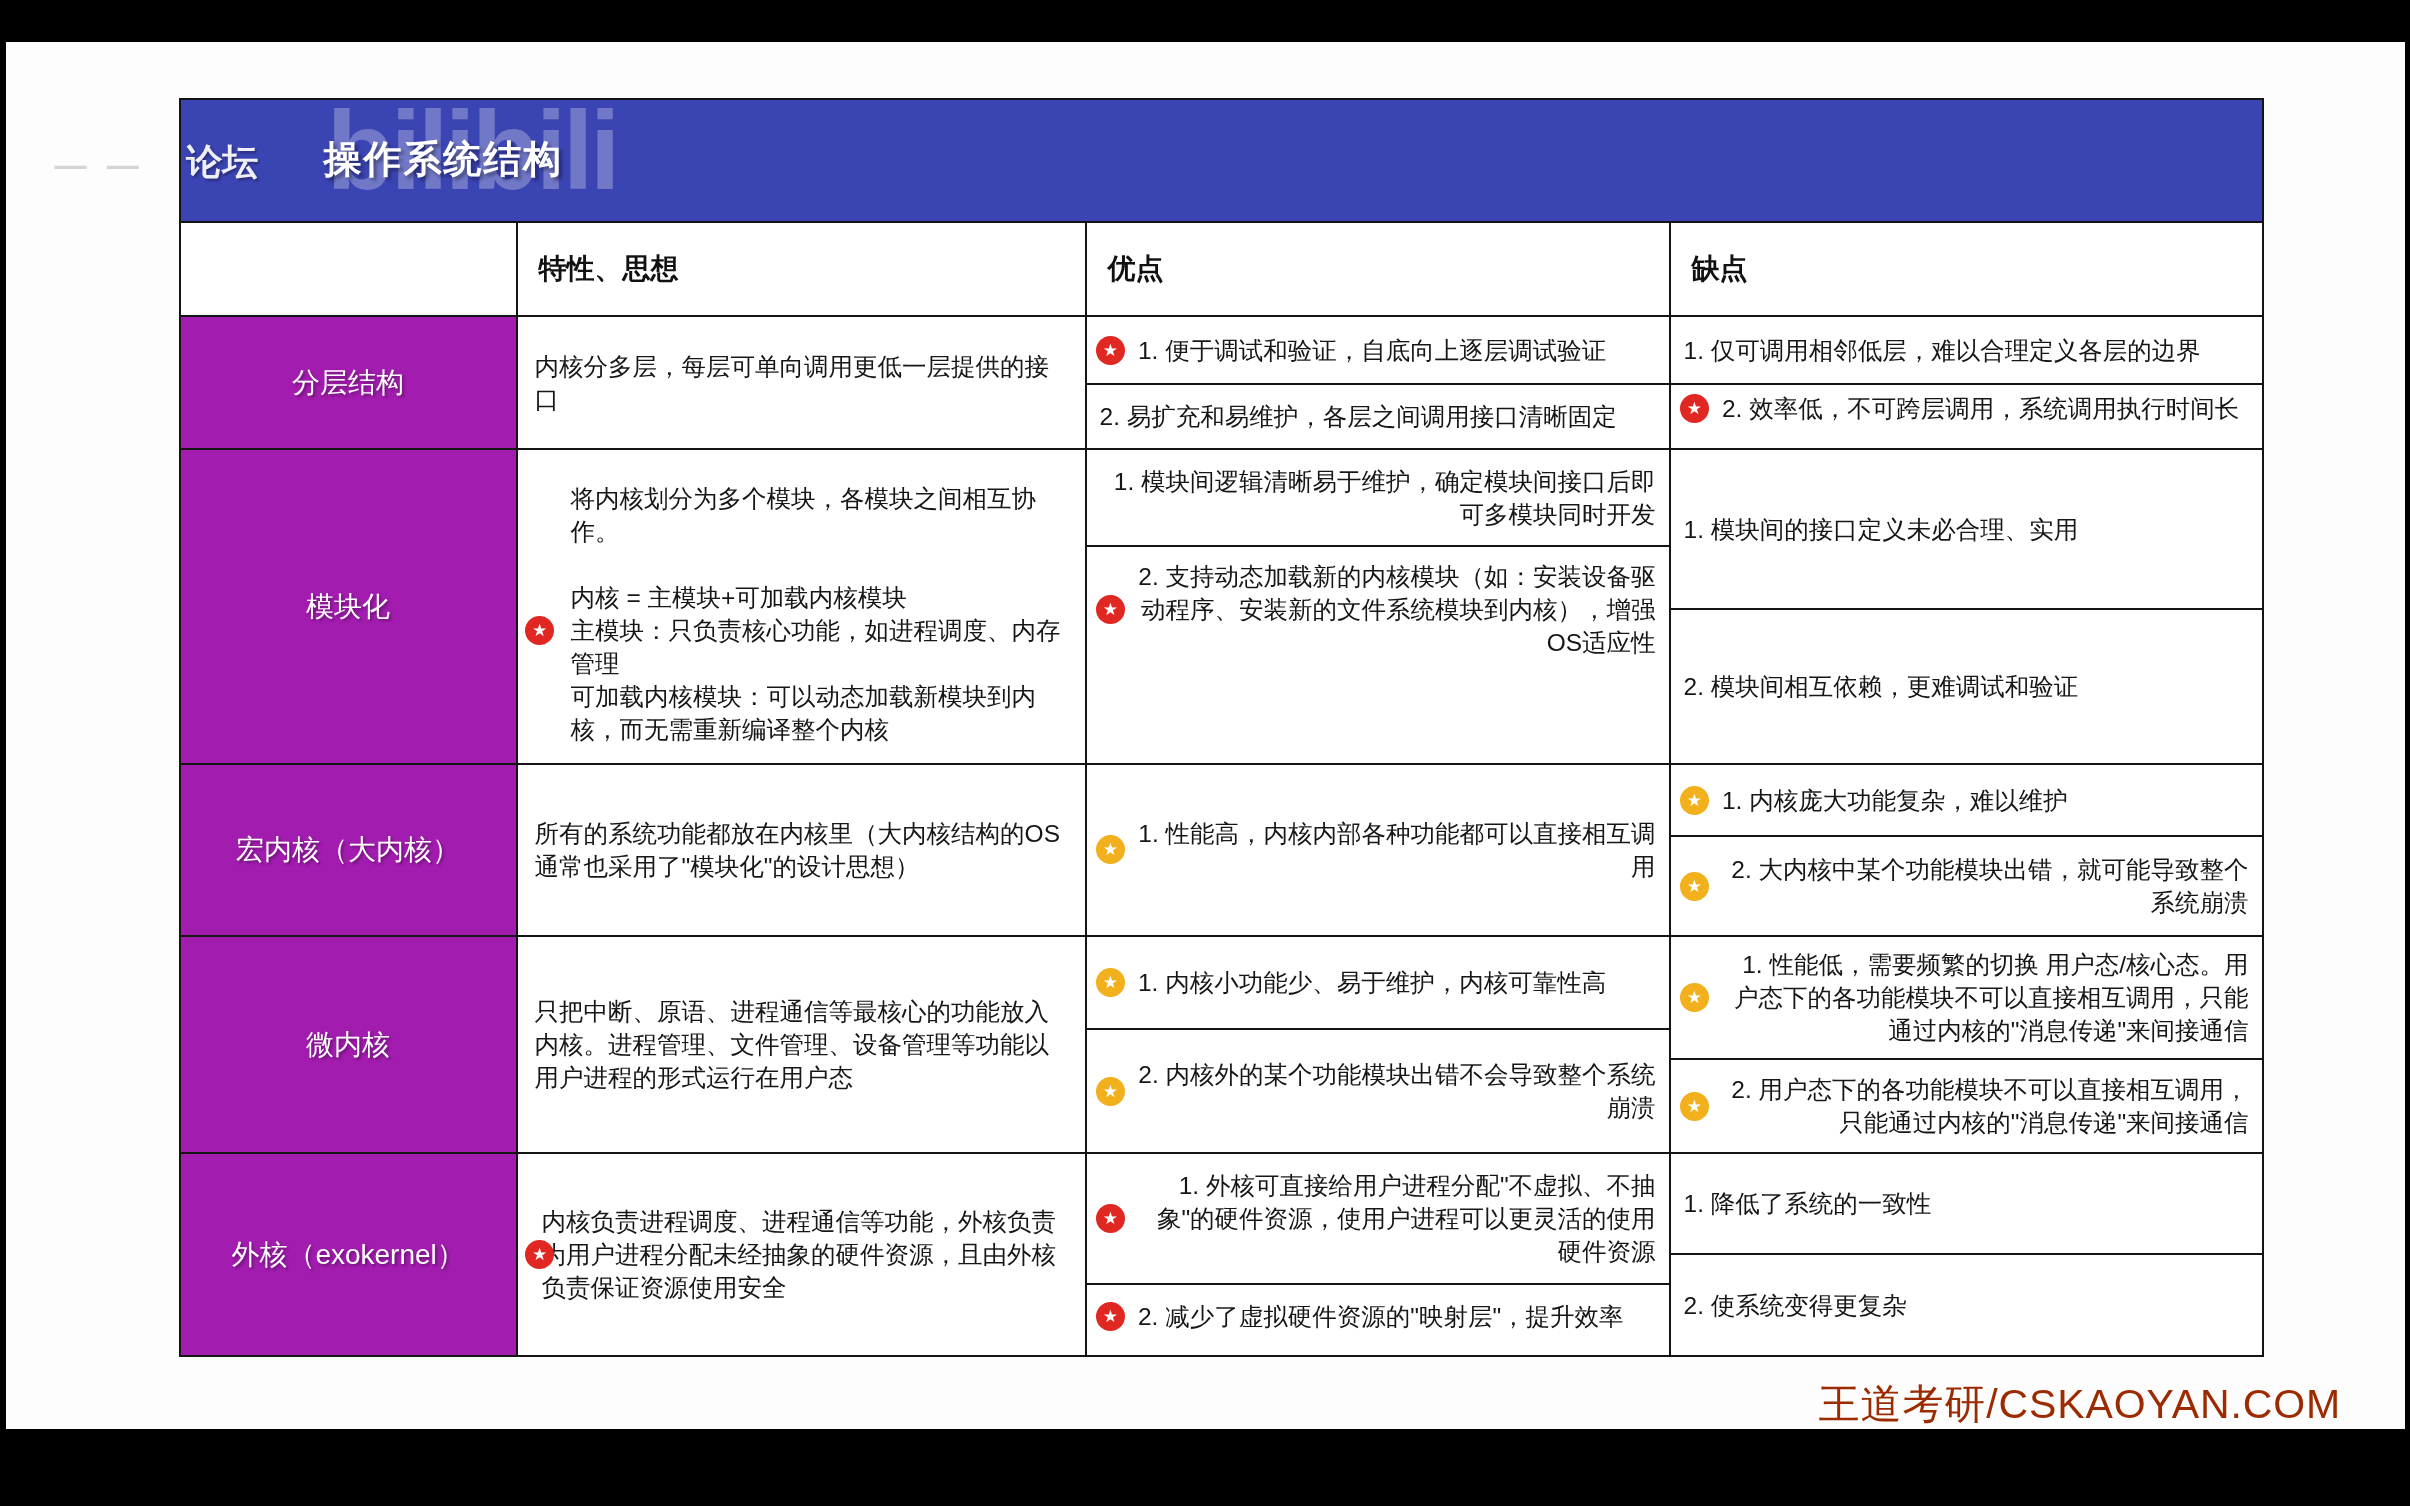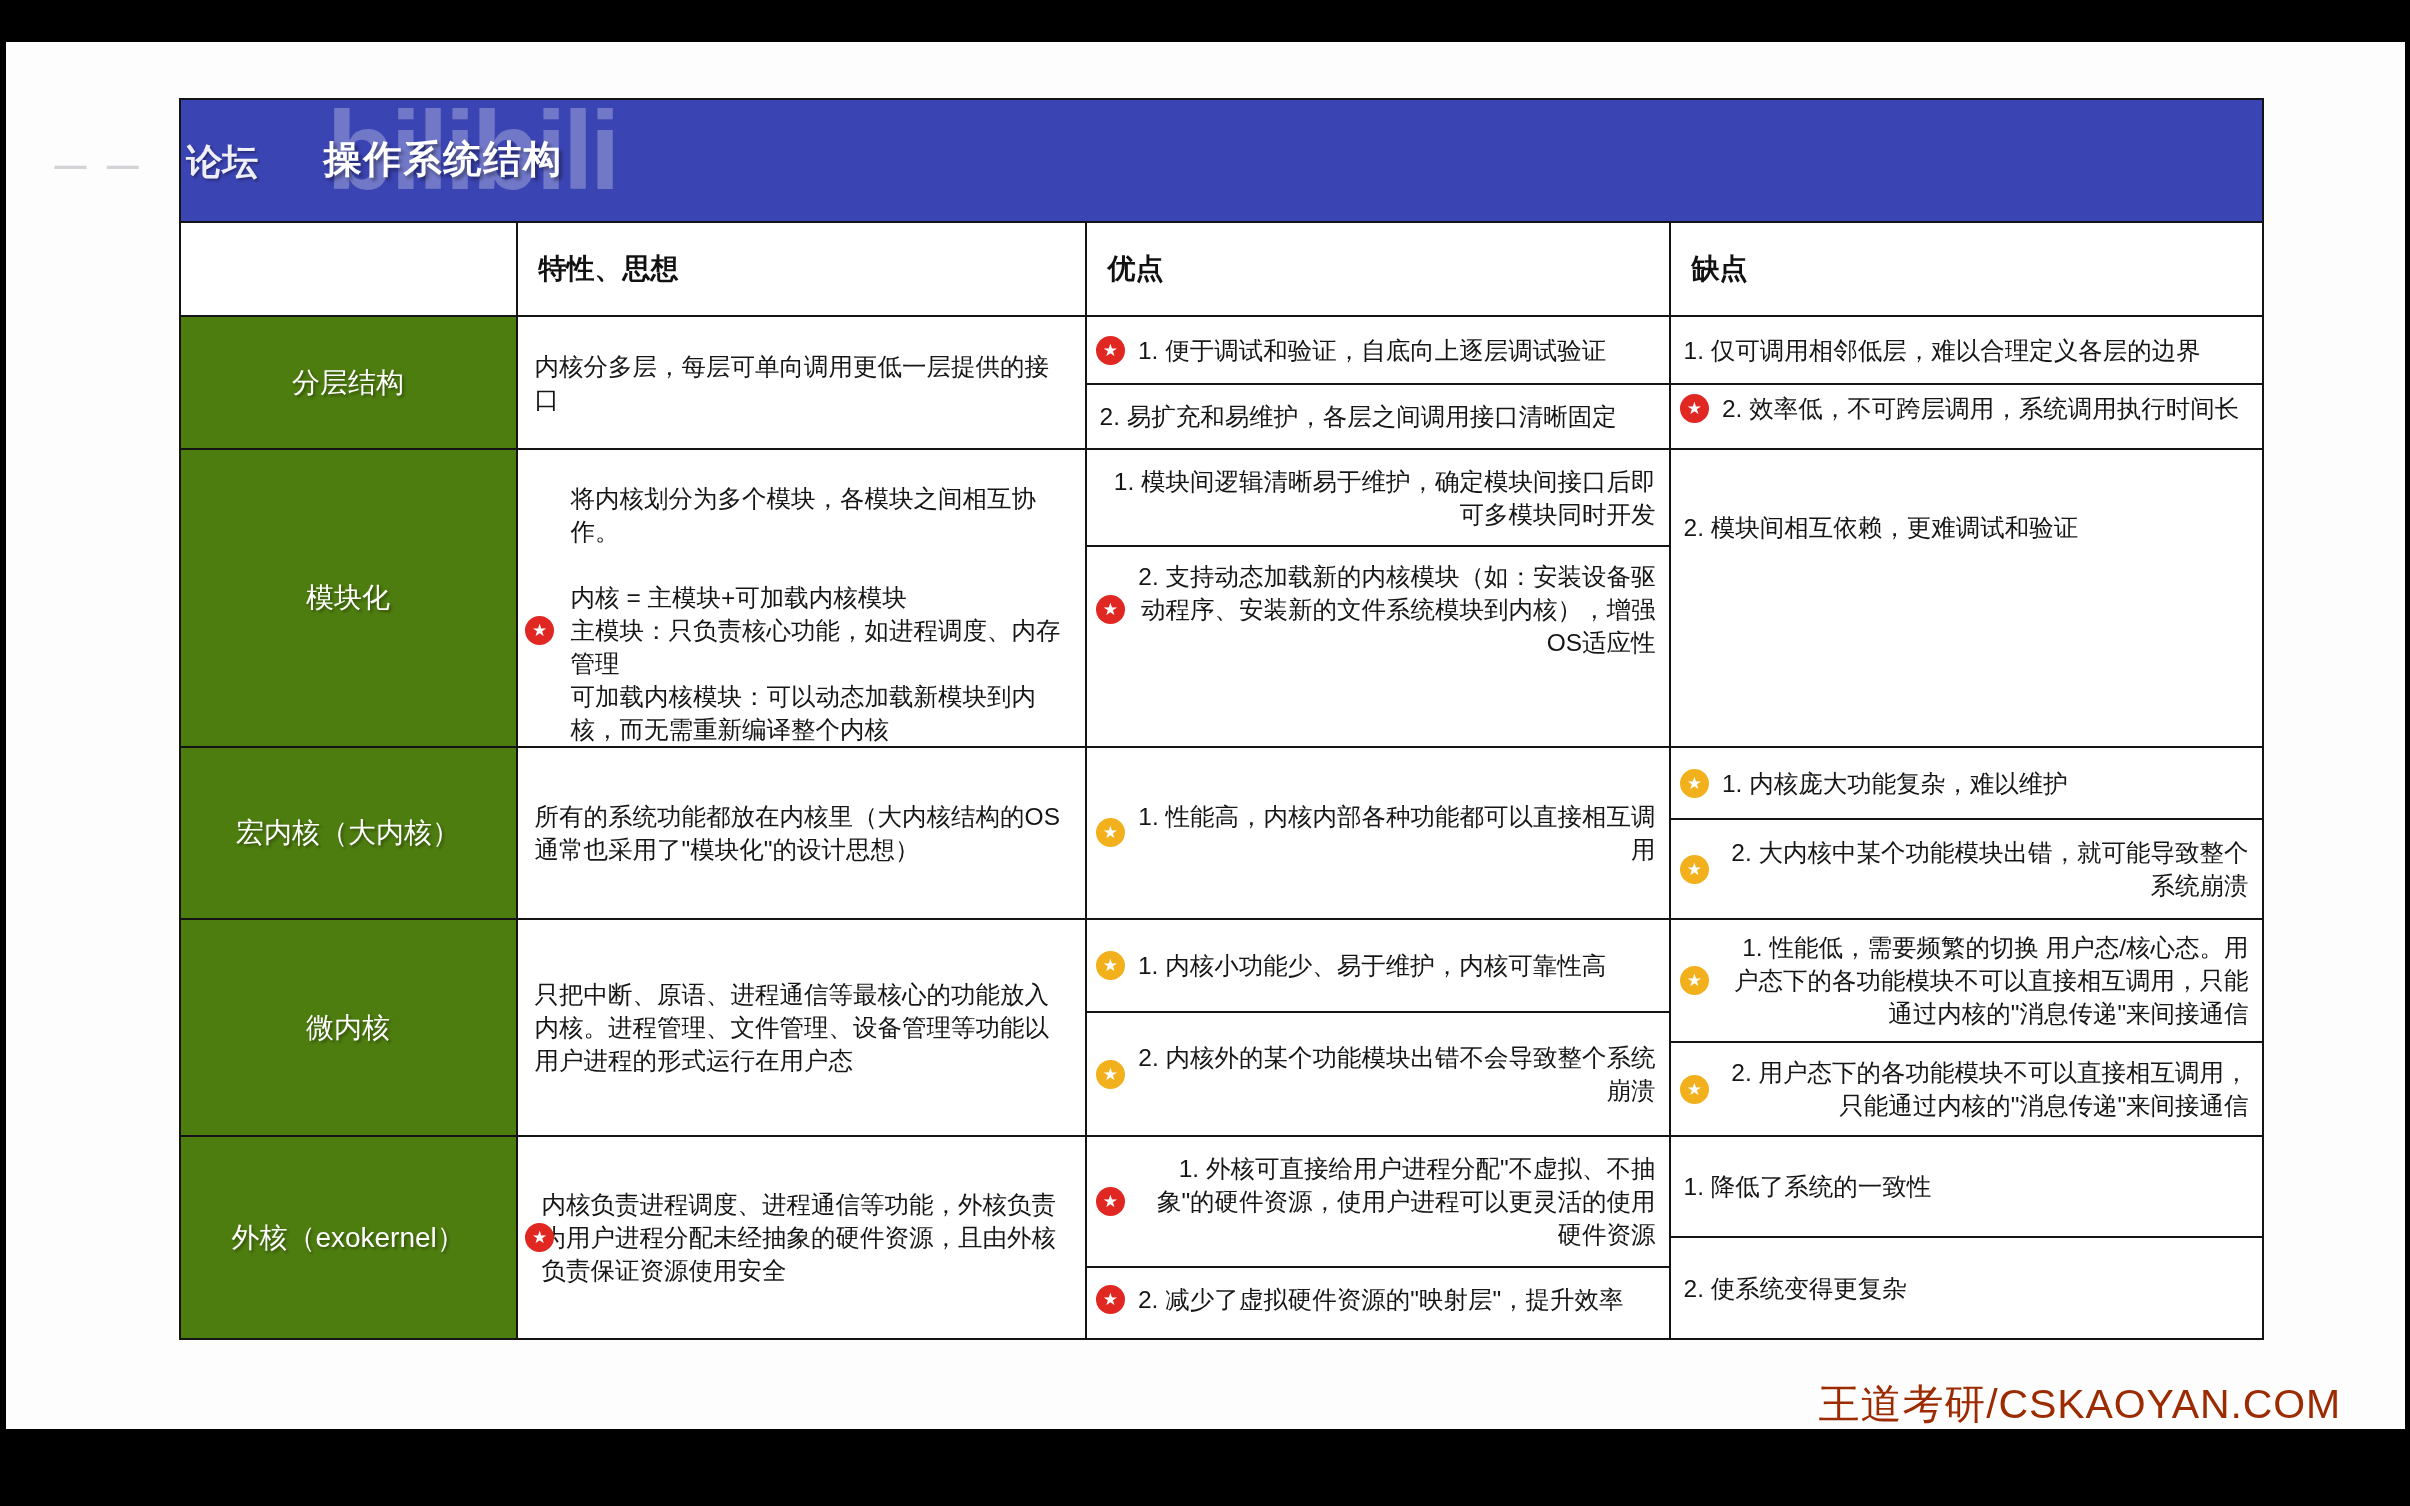--- a/index.html
+++ b/index.html
@@ -22,21 +22,21 @@
   .band-title{position:absolute;left:143px;top:34px;font-size:38px;font-weight:bold;color:#fff;
     text-shadow:2.8px 2.8px 3.8px rgba(0,0,0,.4);letter-spacing:1.9px;}
 
   .grid{display:grid;grid-template-columns:335px 569px 584px 593px;border-top:2.8px solid #141414;}
   .cell{position:relative;box-sizing:border-box;min-width:0;}
   .cell + .cell{border-left:2.8px solid #141414;}
 
   .thead{height:92px;}
   .thead .cell{display:flex;align-items:center;padding-left:21px;font-size:28px;font-weight:bold;color:#111;}
 
-  .label-cell{background:#4d7c0f;color:#fff;display:flex;align-items:center;justify-content:center;
+  .label-cell{background:#a21caf;color:#fff;display:flex;align-items:center;justify-content:center;
     font-size:28px;text-shadow:1.9px 1.9px 2.8px rgba(0,0,0,.35);text-align:center;padding:0 7.5px;}
 
   .feature-cell{display:flex;align-items:center;box-sizing:border-box;padding:9.4px 15px 9.4px 17px;}
   .feature-cell.starred{padding-left:24px;justify-content:flex-end;}
   .txt{font-size:24.5px;line-height:33px;color:#161616;}
 
   .subs{display:flex;flex-direction:column;text-align:right;}
   .sub{display:flex;align-items:center;box-sizing:border-box;padding:3.8px 13px 3.8px 11.3px;overflow:hidden;}
   .sub + .sub{border-top:2.8px solid #141414;}
   .sub .star{margin-right:13px;}
@@ -119,20 +119,23 @@
         <div class="cell subs">
           <div class="sub plain" style="height:95px">
             <span class="txt">1. 模块间逻辑清晰易于维护，确定模块间接口后即可多模块同时开发</span>
           </div>
           <div class="sub starred" style="height:127px">
             <span class="star red"></span>
             <span class="txt">2. 支持动态加载新的内核模块（如：安装设备驱动程序、安装新的文件系统模块到内核），增强OS适应性</span>
           </div>
         </div>
         <div class="cell subs">
+          <div class="sub plain" style="height:158px">
+            <span class="txt">1. 模块间的接口定义未必合理、实用</span>
+          </div>
           <div class="sub plain" style="height:155px">
             <span class="txt">2. 模块间相互依赖，更难调试和验证</span>
           </div>
         </div>
       </div>
 
       <div class="grid">
         <div class="cell label-cell">宏内核（大内核）</div>
         <div class="cell feature-cell">
           <div class="txt">所有的系统功能都放在内核里（大内核结构的OS通常也采用了"模块化"的设计思想）</div>

